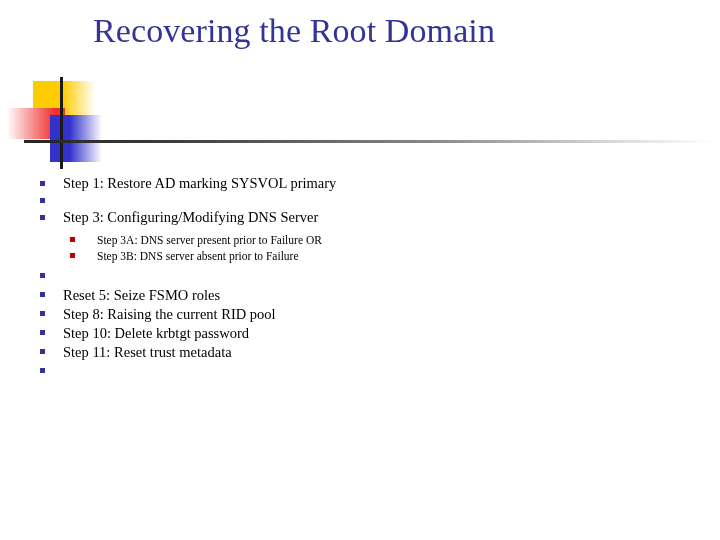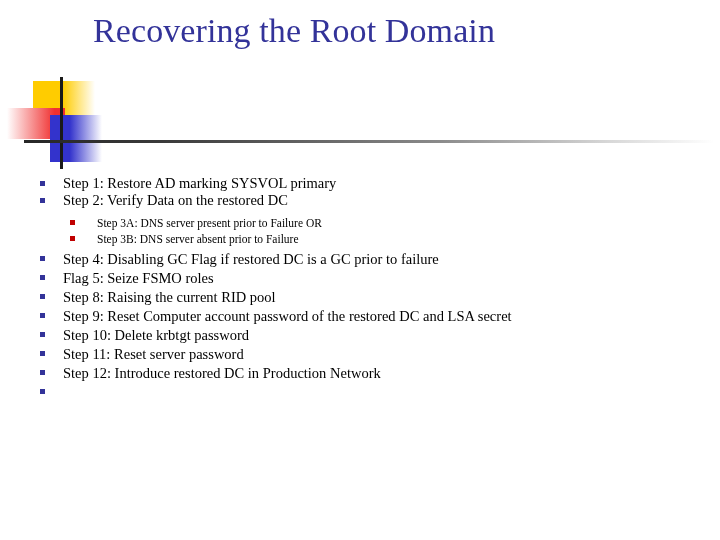--- a/index.html
+++ b/index.html
@@ -140,21 +140,24 @@
 
 <div class="body-area">
 
   <div class="group-tight">
     <div class="bullet-row lvl1">
       <span class="marker"></span>
       <span class="btext">Step 1: Restore AD marking SYSVOL primary</span>
     </div>
     <div class="bullet-row lvl1">
       <span class="marker"></span>
-      <span class="btext">Step 2: Verify Data on the restored DC</span>
+    </div>
+    <div class="bullet-row lvl1">
+      <span class="marker"></span>
+      <span class="btext">Step 3: Configuring/Modifying DNS Server</span>
     </div>
   </div>
 
   <div class="spacer-6"></div>
 
   <div>
     <div class="bullet-row lvl2">
       <span class="marker"></span>
       <span class="btext">Step 3A: DNS server present prior to Failure OR</span>
     </div>
@@ -162,44 +165,35 @@
       <span class="marker"></span>
       <span class="btext">Step 3B: DNS server absent prior to Failure</span>
     </div>
   </div>
 
   <div class="spacer-3"></div>
 
   <div>
     <div class="bullet-row lvl1">
       <span class="marker"></span>
-      <span class="btext">Step 4: Disabling GC Flag if restored DC is a GC prior to failure</span>
     </div>
     <div class="bullet-row lvl1">
       <span class="marker"></span>
-      <span class="btext">Flag 5: Seize FSMO roles</span>
+      <span class="btext">Reset 5: Seize FSMO roles</span>
     </div>
     <div class="bullet-row lvl1">
       <span class="marker"></span>
       <span class="btext">Step 8: Raising the current RID pool</span>
     </div>
     <div class="bullet-row lvl1">
       <span class="marker"></span>
-      <span class="btext">Step 9: Reset Computer account password of the restored DC and LSA secret</span>
-    </div>
-    <div class="bullet-row lvl1">
-      <span class="marker"></span>
       <span class="btext">Step 10: Delete krbtgt password</span>
     </div>
     <div class="bullet-row lvl1">
       <span class="marker"></span>
-      <span class="btext">Step 11: Reset server password</span>
-    </div>
-    <div class="bullet-row lvl1">
-      <span class="marker"></span>
-      <span class="btext">Step 12: Introduce restored DC in Production Network</span>
+      <span class="btext">Step 11: Reset trust metadata</span>
     </div>
     <div class="bullet-row lvl1">
       <span class="marker"></span>
     </div>
   </div>
 
 </div>
 
 </body></html>

